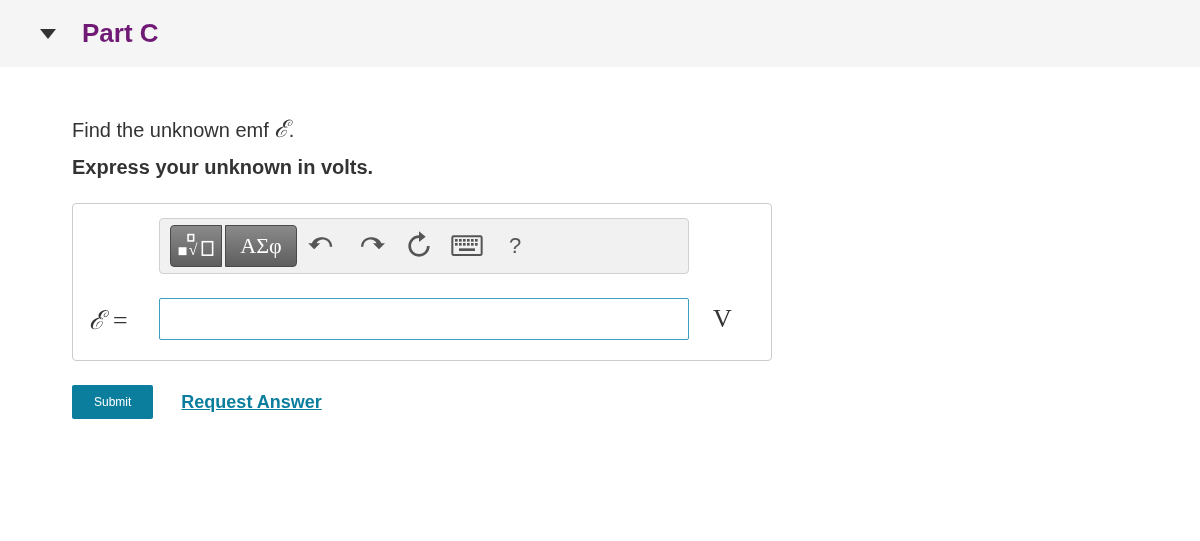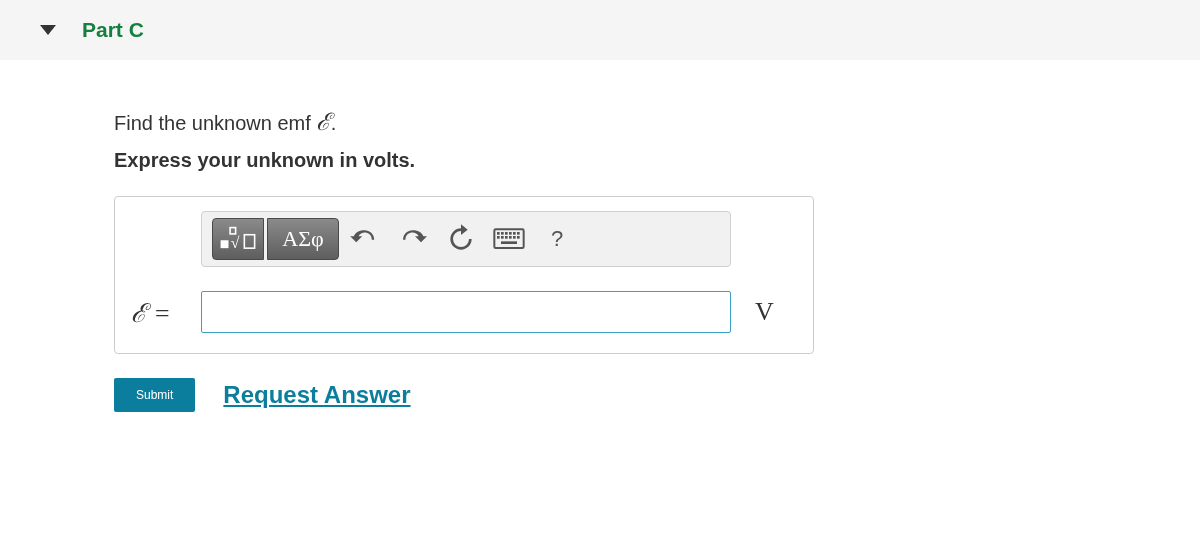--- a/index.html
+++ b/index.html
@@ -18,22 +18,22 @@
     align-items: center;
     gap: 26px;
   }
   .disclosure {
     width: 0; height: 0;
     border-left: 8px solid transparent;
     border-right: 8px solid transparent;
     border-top: 10px solid #333;
     margin-left: 20px;
   }
-  .part-title { font-weight: 700; font-size: 21px; color:#15803d; }
-  .content { padding: 30px 90px 40px 114px; }
+  .part-title { font-weight: 700; font-size: 26px; color:#701a75; }
+  .content { padding: 30px 90px 40px 72px; }
   .prompt { font-size: 20px; margin: 14px 0 12px 0; }
   .scripte { font-family: 'Times New Roman', serif; font-style: italic; font-size: 24px; }
   .instr { font-weight: 700; font-size: 20px; margin: 12px 0 24px 0; }
   .answer-box {
     border: 1px solid #ccc;
     border-radius: 4px;
     width: 700px;
     padding: 14px 16px 20px 16px;
   }
   .toolbar-wrap {
@@ -105,21 +105,21 @@
     border: none;
     padding: 10px 22px;
     font-size: 12px;
     border-radius: 2px;
     cursor: pointer;
   }
   .request-link {
     color: #0b7e9e;
     font-weight: 700;
     text-decoration: underline;
-    font-size: 24px;
+    font-size: 18px;
     cursor: pointer;
   }
 </style>
 </head>
 <body>
 
 <div class="part-header">
   <div class="disclosure"></div>
   <div class="part-title">Part C</div>
 </div>

